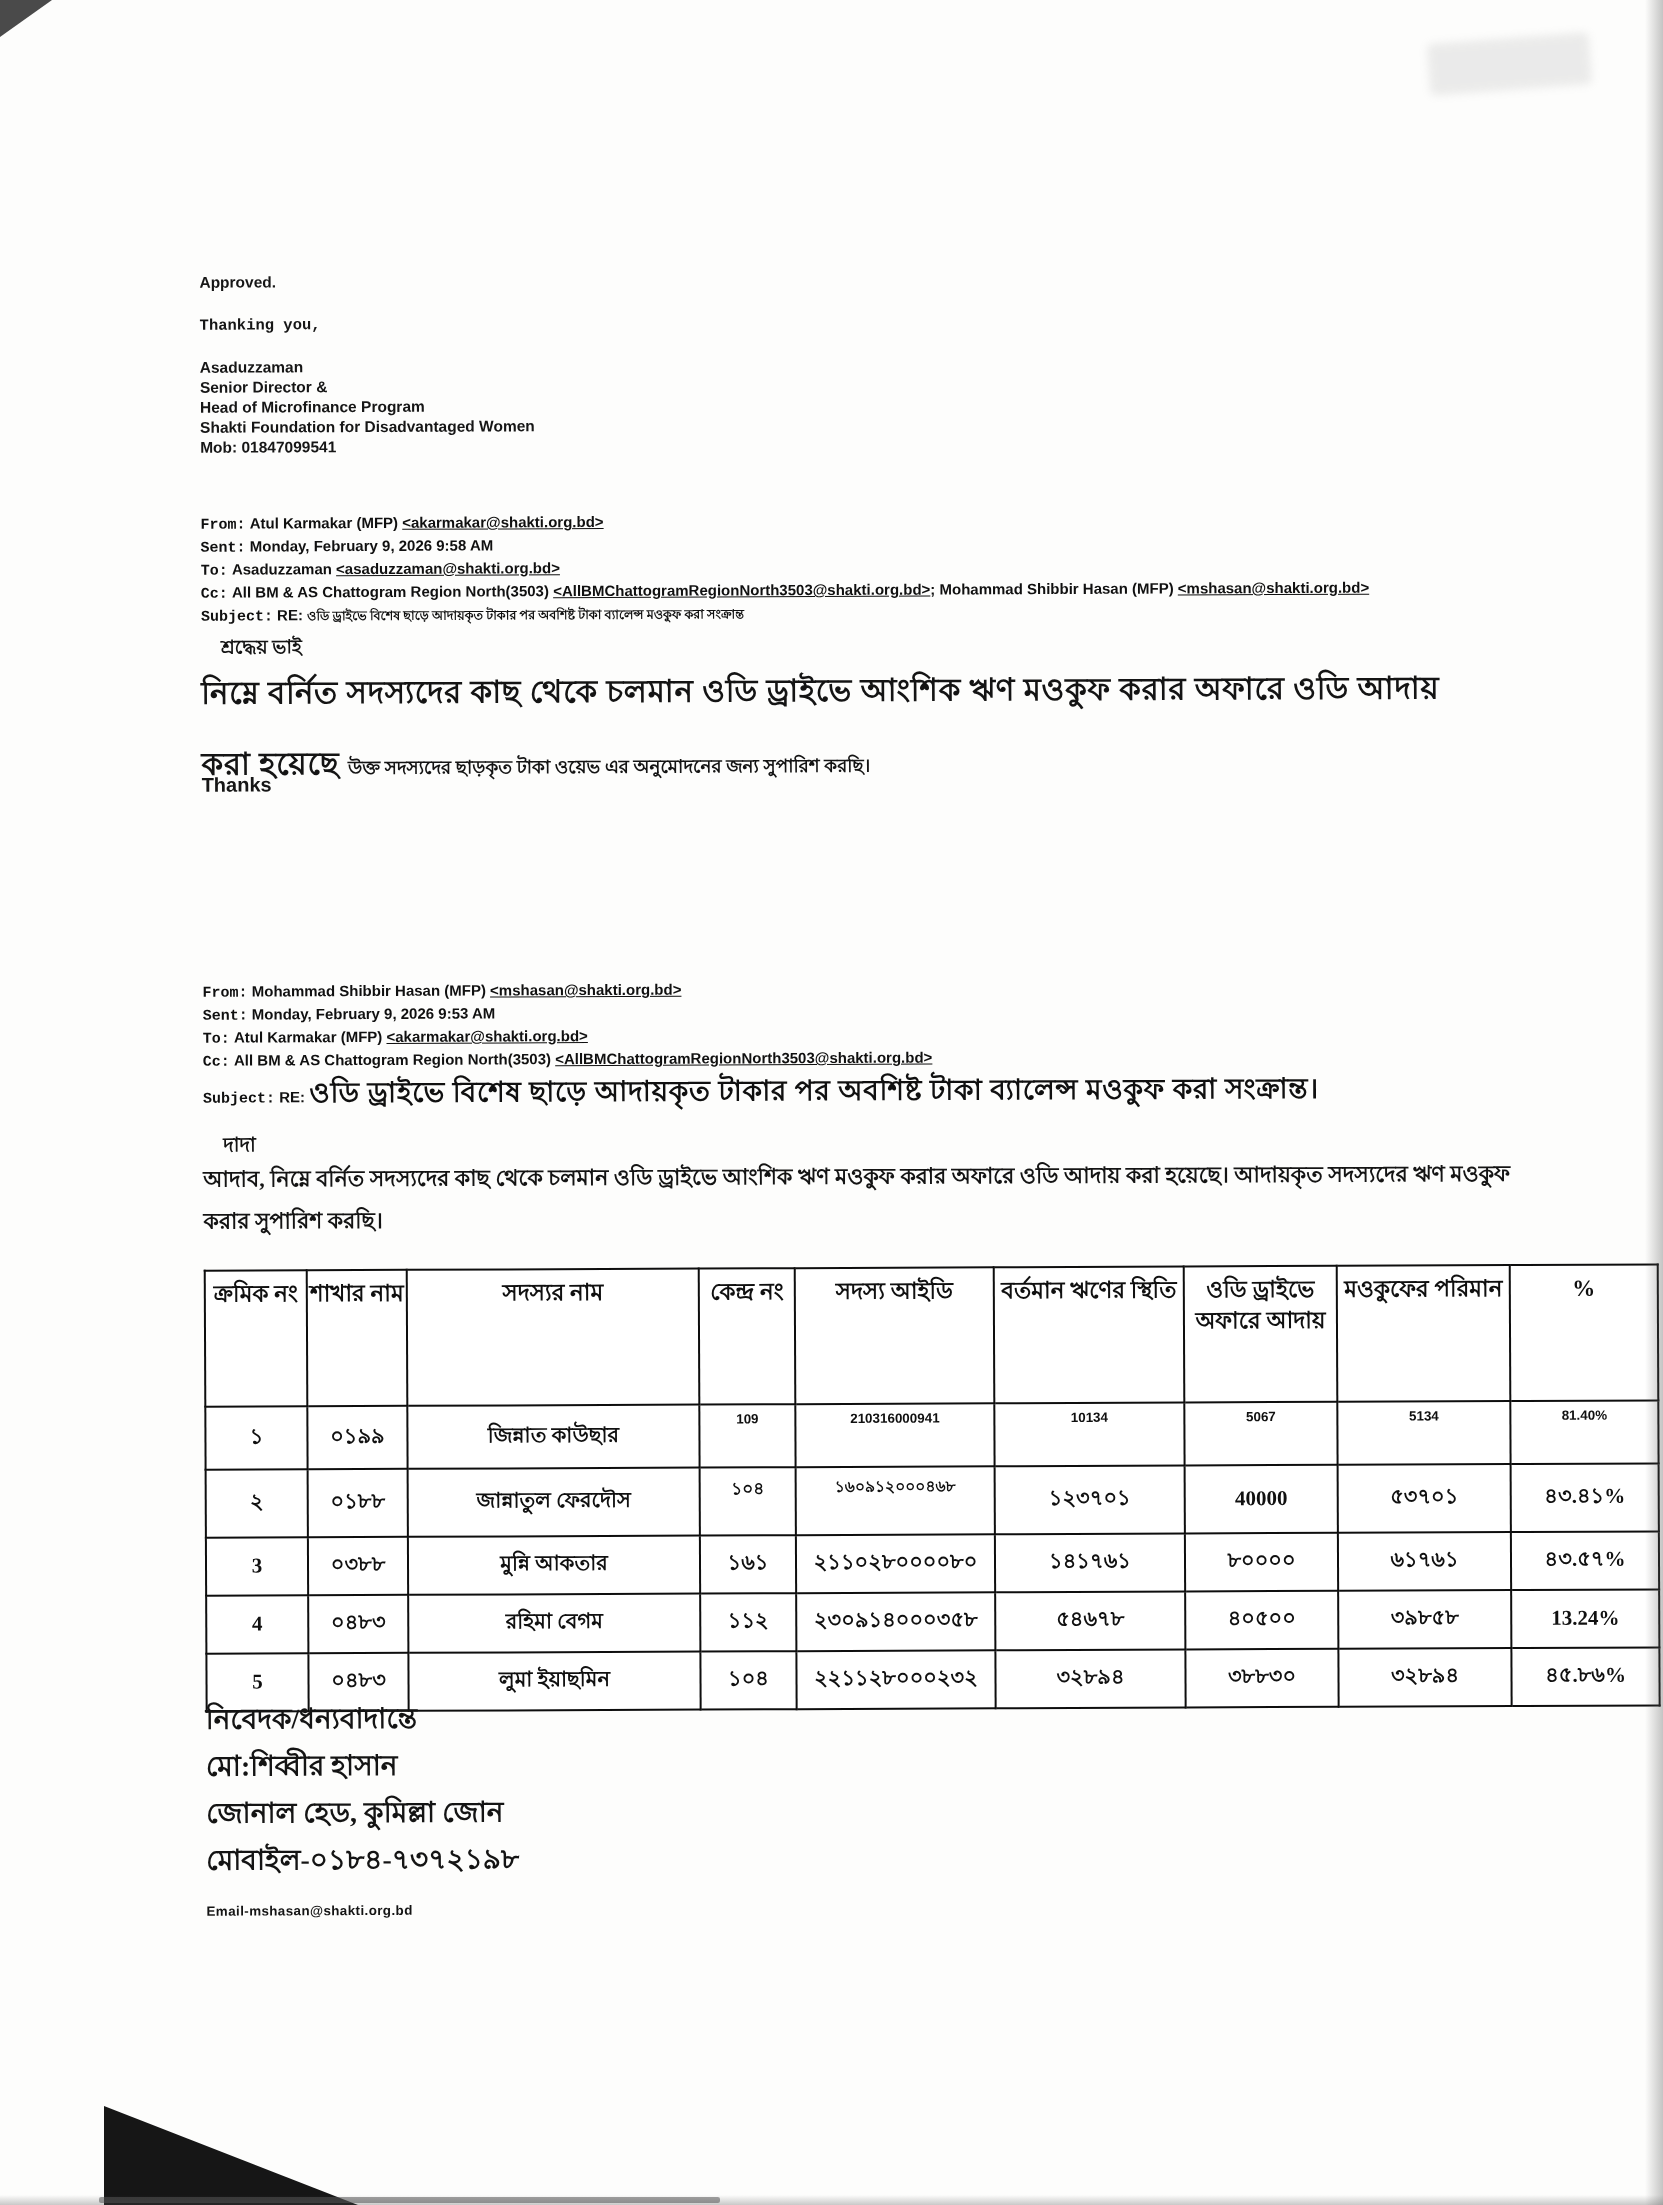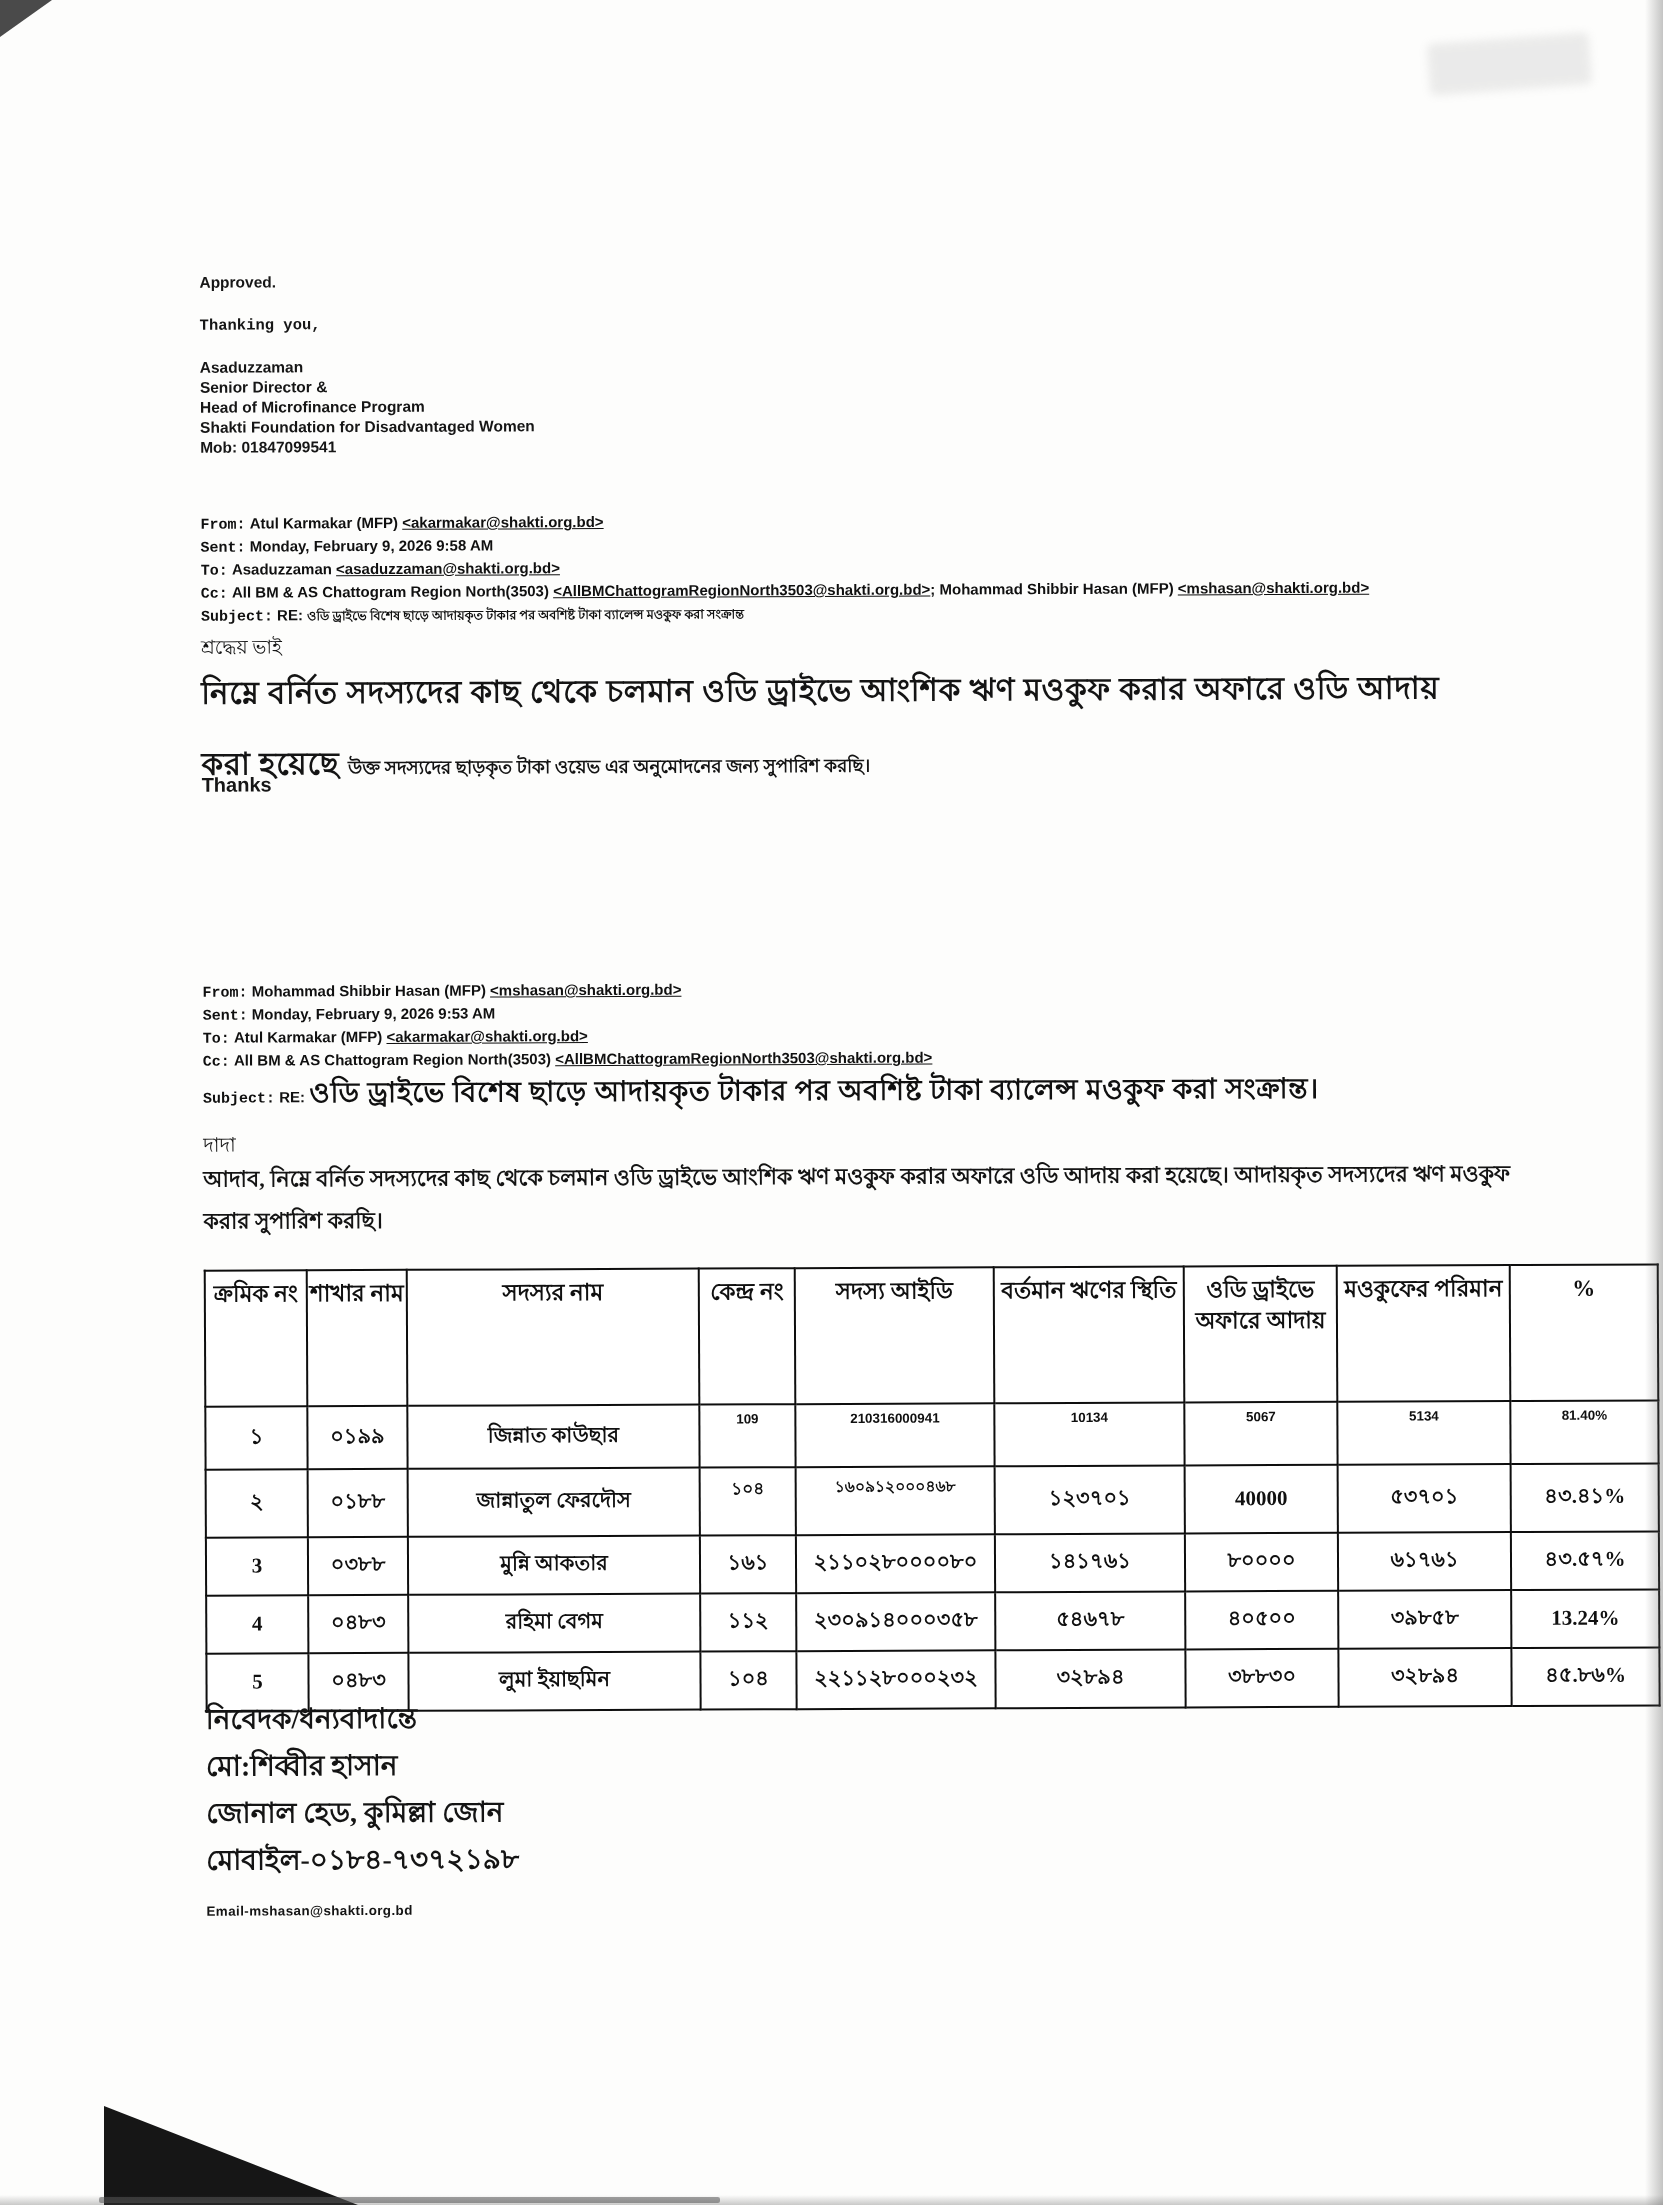--- a/index.html
+++ b/index.html
@@ -14,21 +14,21 @@
     background:#fdfdfc;
   }
   .content{position:absolute;left:0;top:0;width:1663px;height:2205px;transform:rotate(-0.25deg);transform-origin:50% 50%;}
   .block{position:absolute;left:203px;}
   .s-line{font-family:"Liberation Sans", sans-serif;font-size:15.5px;font-weight:bold;line-height:20px;color:#161616;}
   .hdr-line{font-family:"Liberation Sans", sans-serif;font-size:15px;font-weight:bold;line-height:21px;color:#101010;white-space:nowrap;}
   .hdr-line .lbl{margin-right:4.2px;font-family:Liberation Mono, monospace;}
   .addr{text-decoration:underline;}
 
   
-  .bn-greet{font-size:19px;font-weight:normal;}
+  .bn-greet{font-size:19px;font-weight:bold;margin-left:20px;}
   .bn-big{font-size:31px;font-weight:bold;line-height:71px;width:1271px;letter-spacing:0.7px;}
   .bn-big .tail-small{font-size:18.4px;font-weight:bold;letter-spacing:0;}
   .bn-subject-big{font-size:28px;font-weight:bold;letter-spacing:0.7px;}
   .bn-para{font-size:22px;font-weight:600;line-height:42px;width:1341px;}
 
   
   table.members{border-collapse:collapse;table-layout:fixed;background:#fff;}
   table.members th, table.members td{
     border:2.8px solid #0e0e0e;text-align:center;overflow:hidden;
     font-family:"Liberation Serif", serif;color:#101010;

